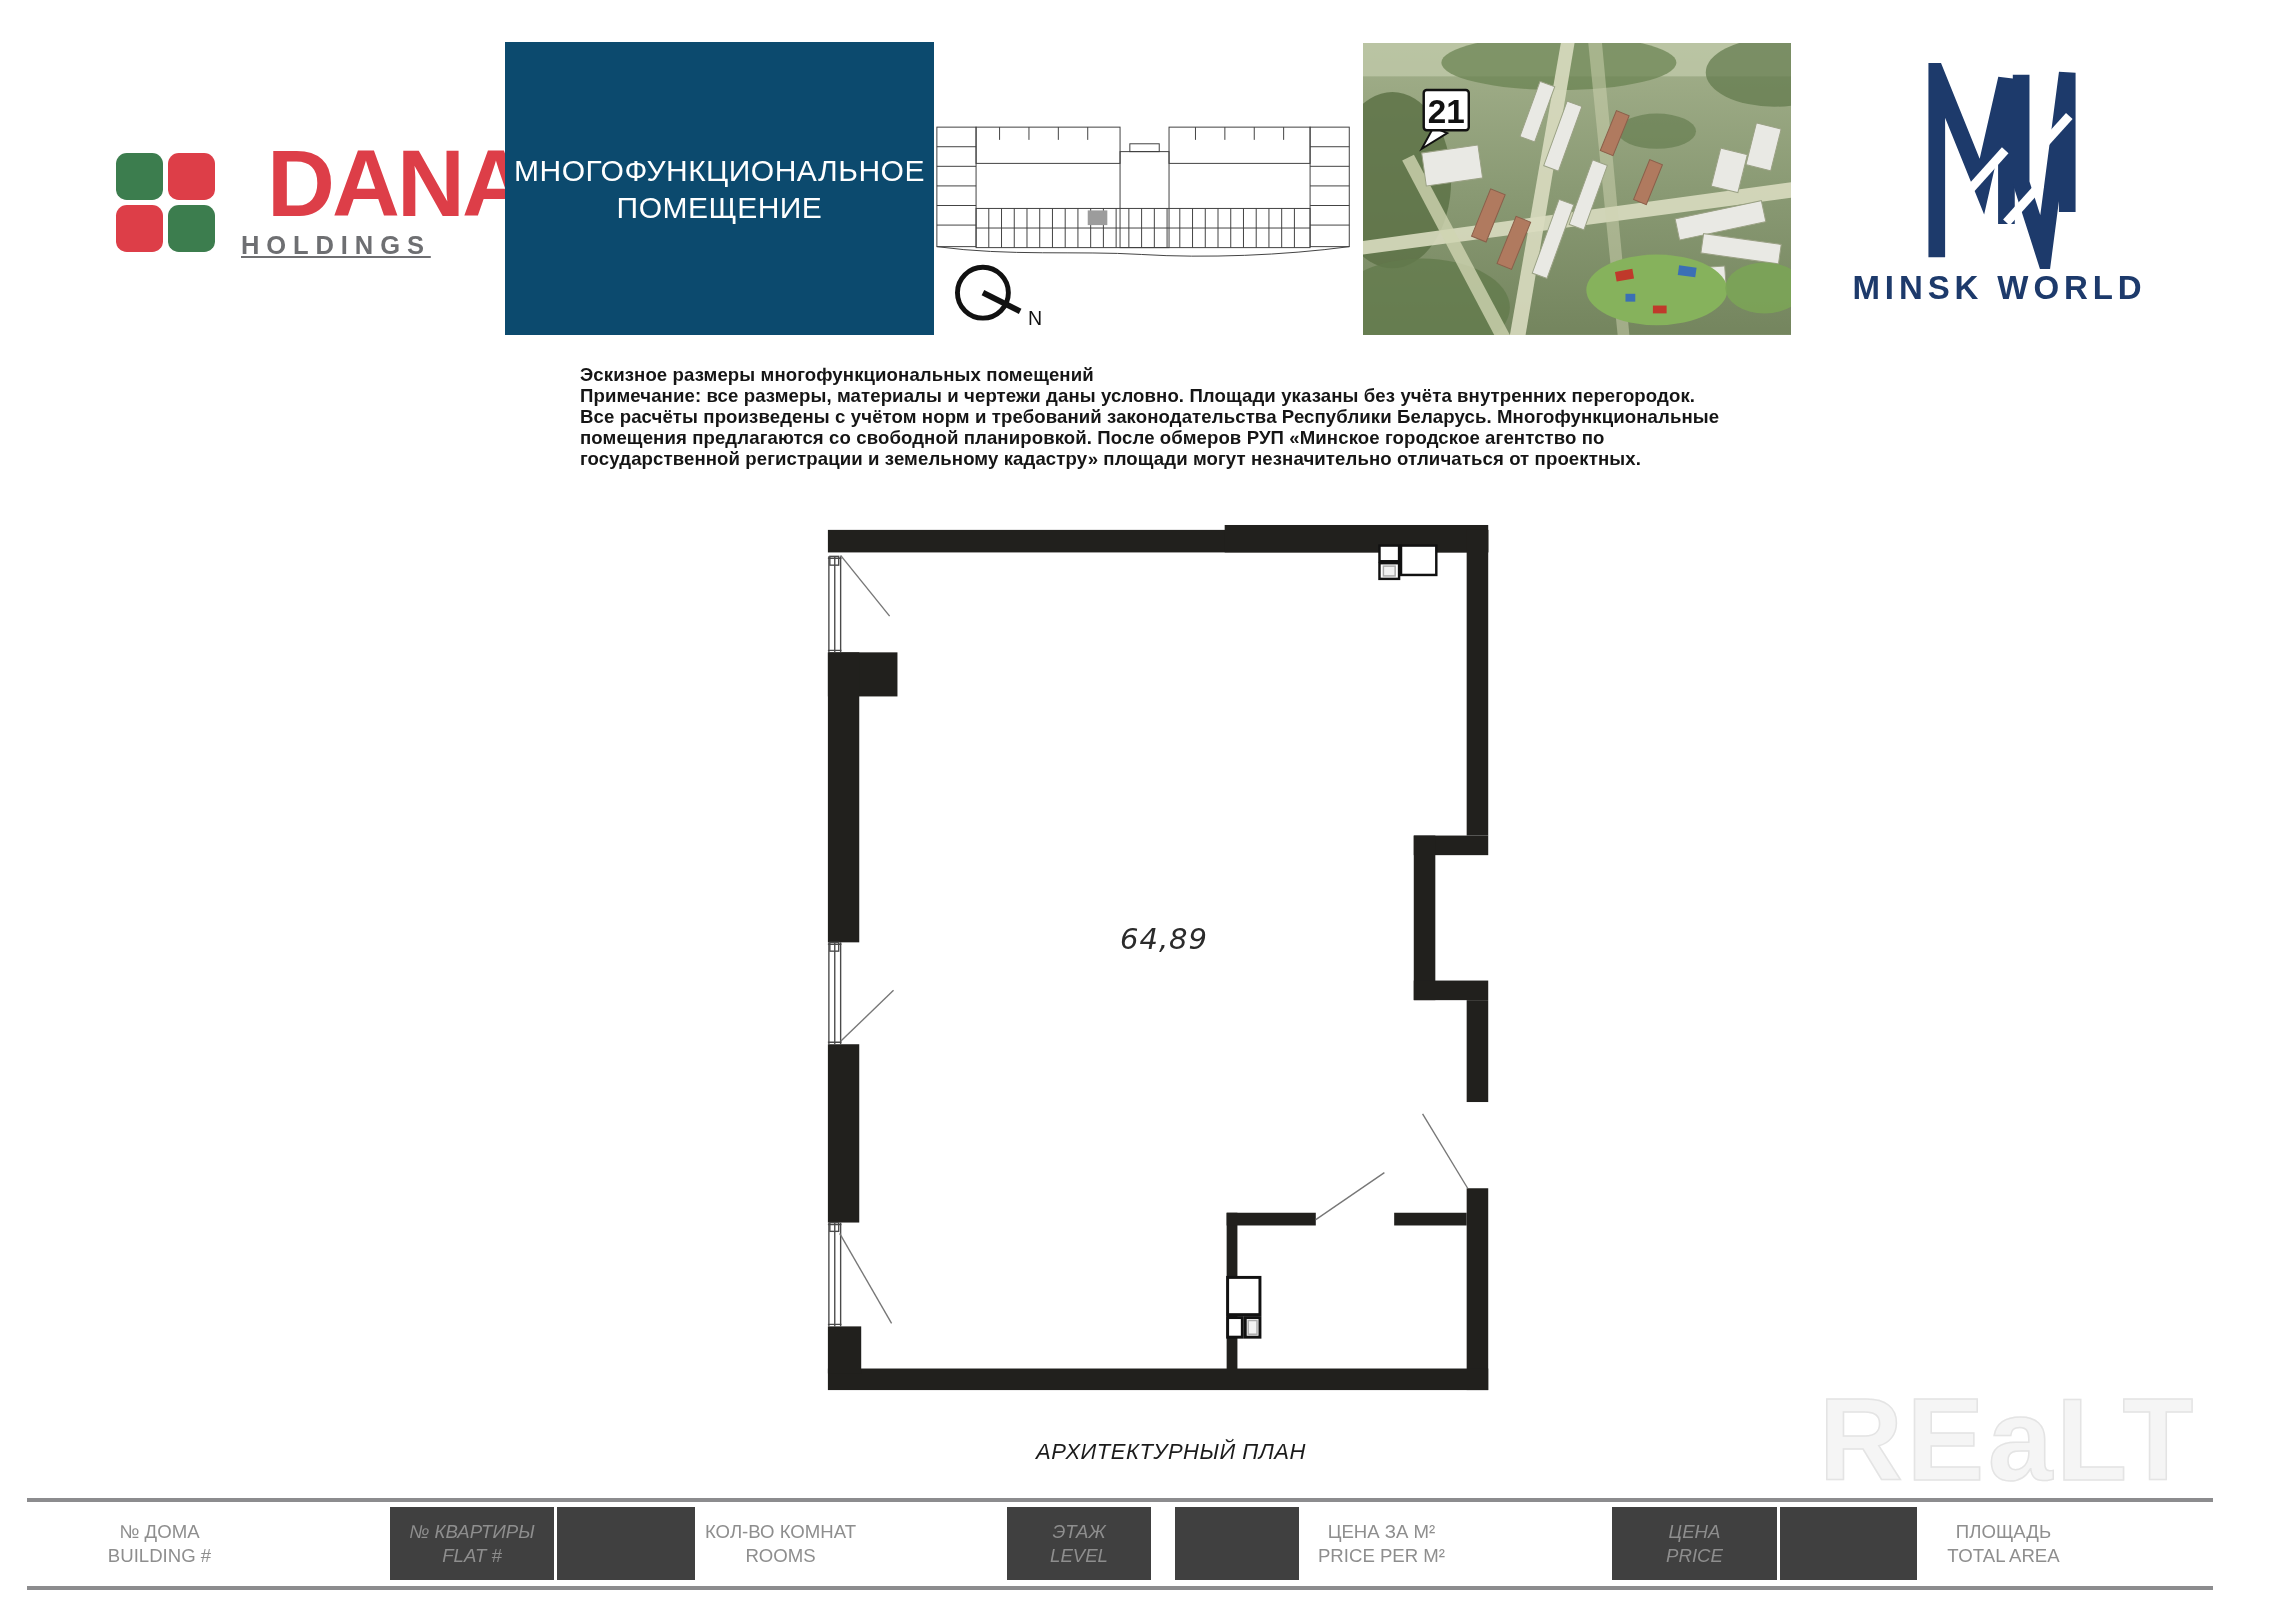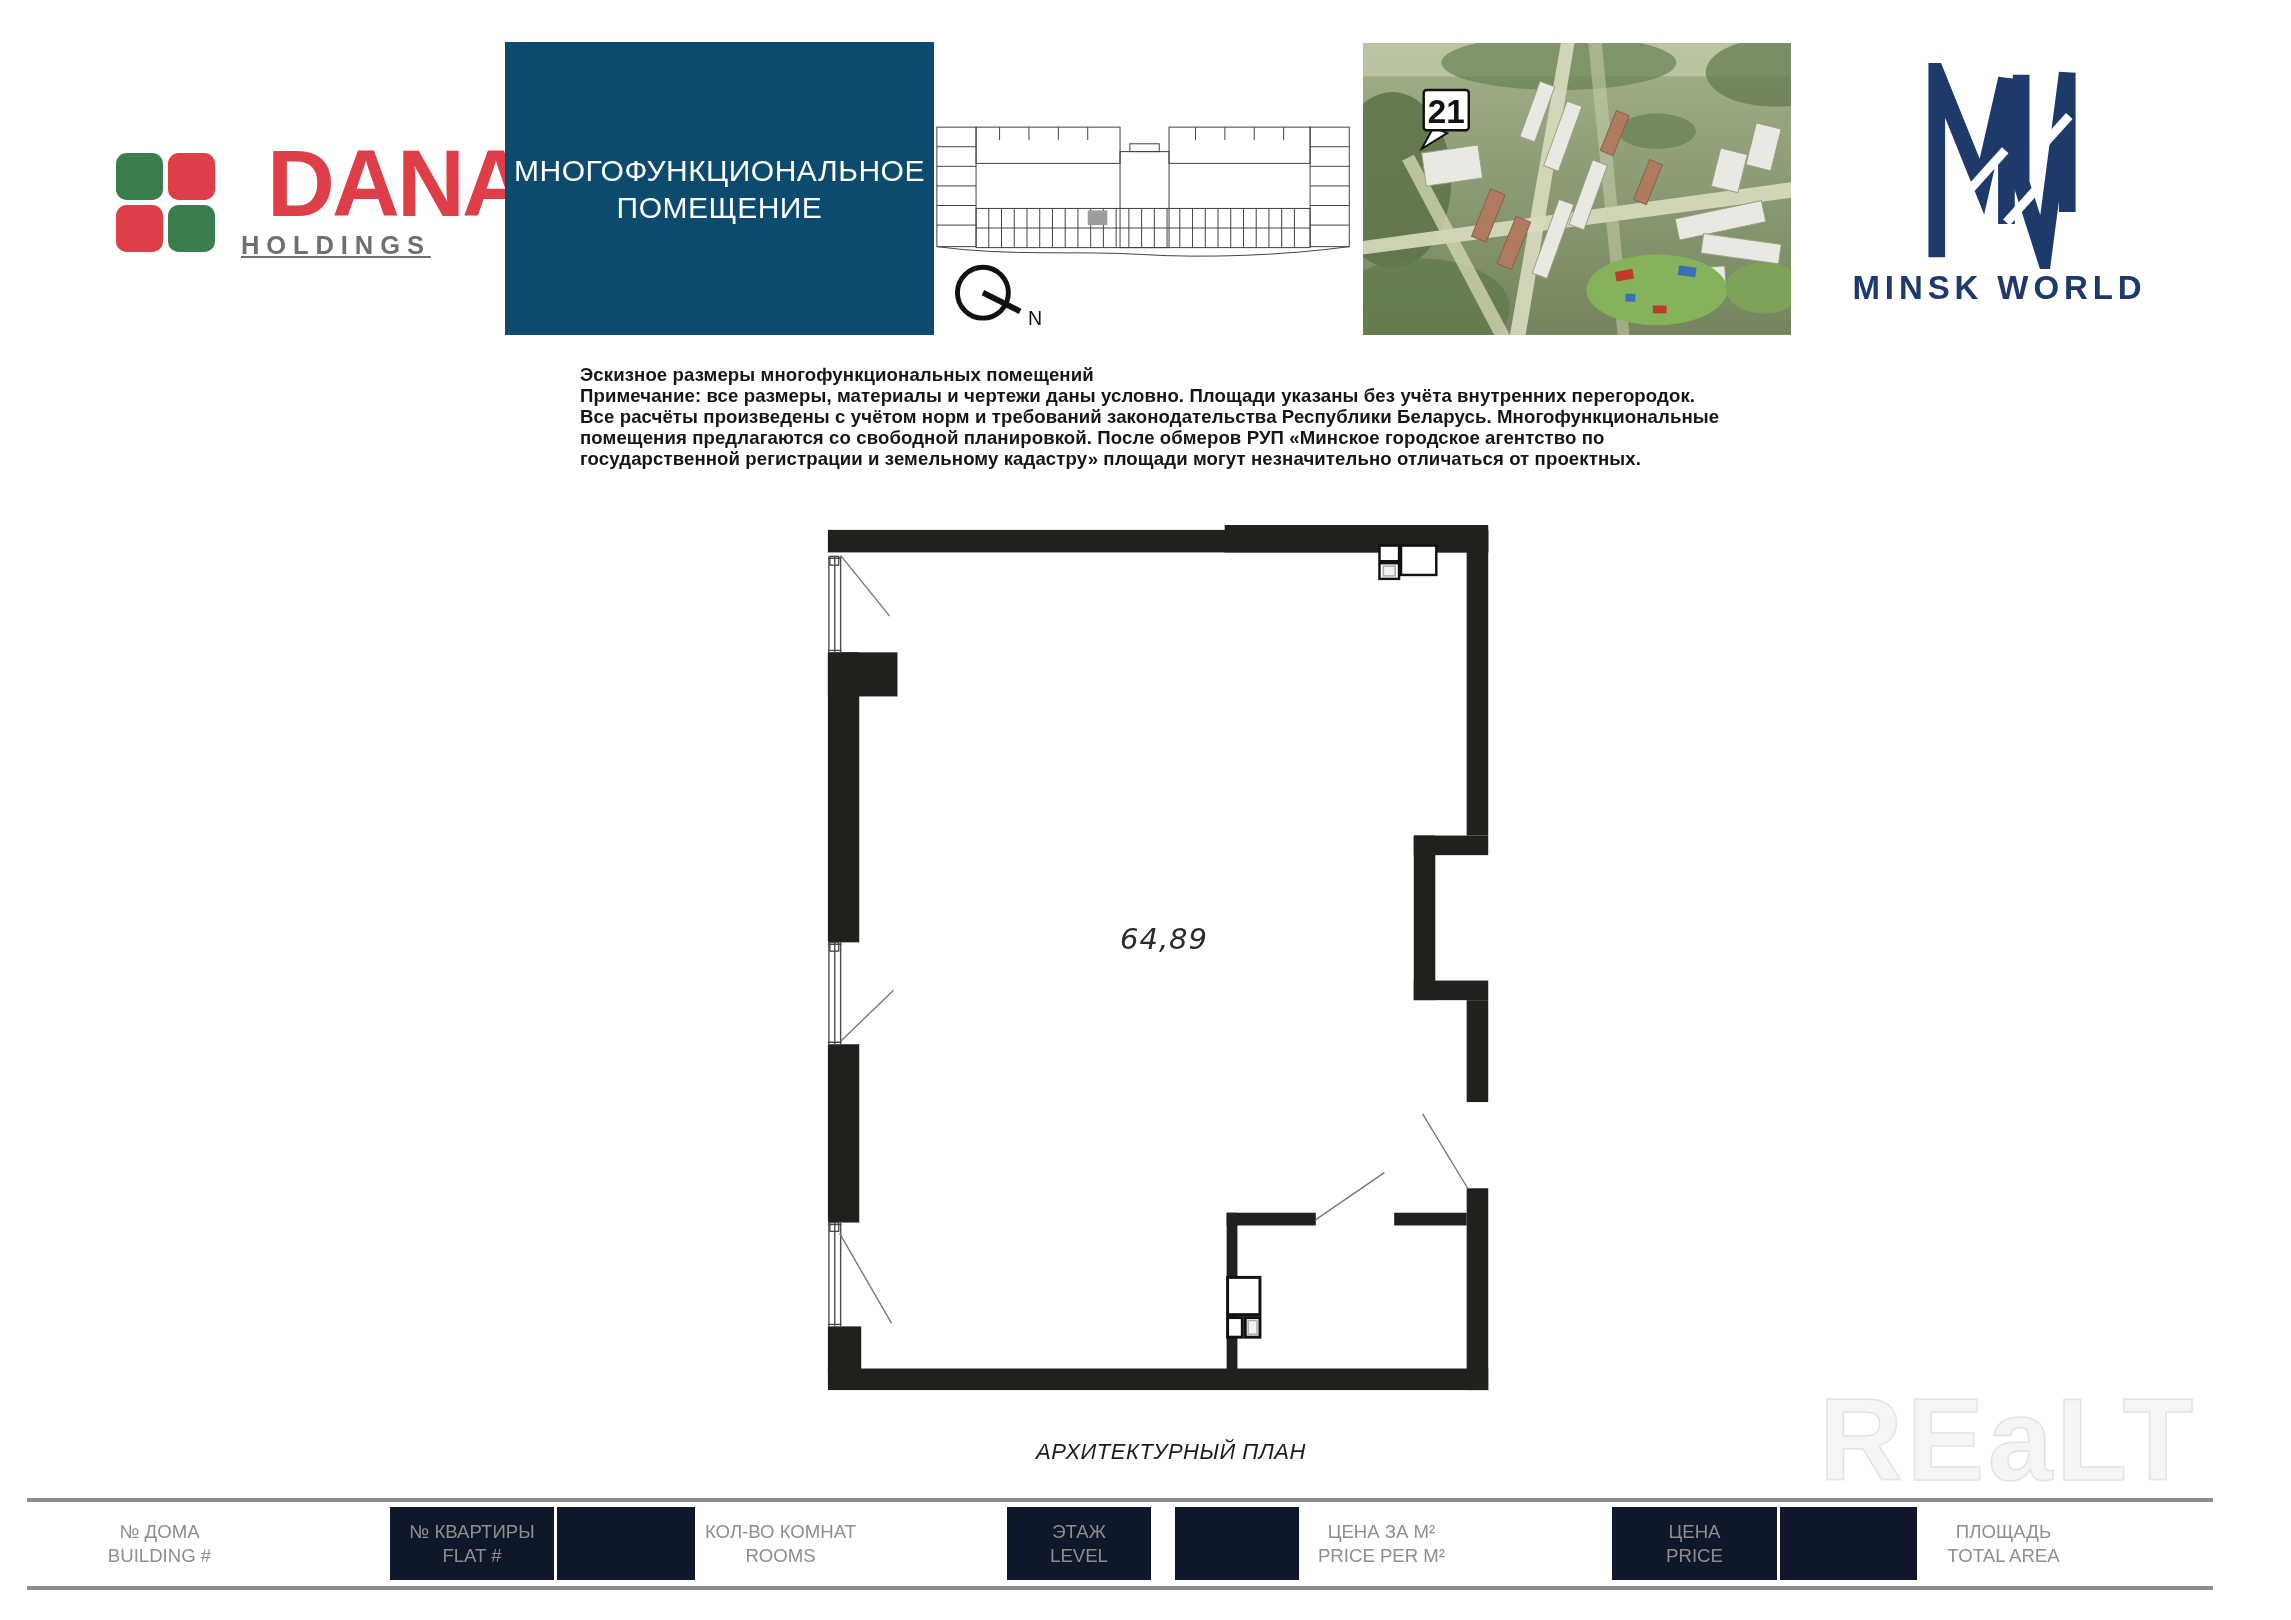--- a/index.html
+++ b/index.html
@@ -39,21 +39,21 @@
   .watermark{position:absolute;left:1819px;top:1374px;z-index:1;
              font-size:116px;font-weight:700;letter-spacing:3.9px;line-height:1;
              color:#f5f5f5;-webkit-text-stroke:1.5px #e4e4e4;
              text-shadow:0 0 1px #e8e8e8;margin-top:8px;}
 
   
   .rule{position:absolute;left:27.4px;width:2186px;height:3.9px;background:#8c8c8e;z-index:2;}
   .f-label,.f-cell{position:absolute;top:1507px;height:73px;display:flex;flex-direction:column;
            align-items:center;justify-content:center;color:#8e8e8e;font-size:18.6px;line-height:23.5px;
            text-align:center;z-index:2;}
-  .f-cell{background:#0f172a;}
+  .f-cell{background:#404040;font-style:italic;}
 </style>
 </head>
 <body>
 
 <div class="page">
 
   <div class="dana-squares">
     <div class="dana-sq" style="left:0;top:0;background:#3c7d4e;"></div>
     <div class="dana-sq" style="left:52px;top:0;background:#dd3e48;"></div>
     <div class="dana-sq" style="left:0;top:52px;background:#dd3e48;"></div>

